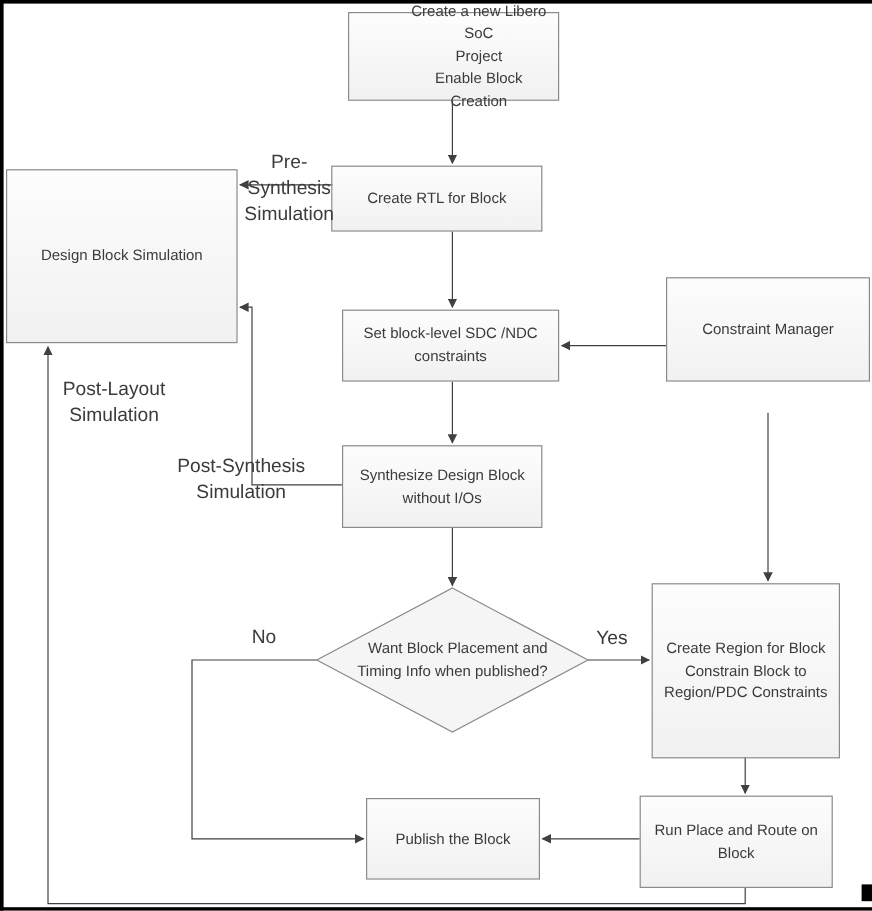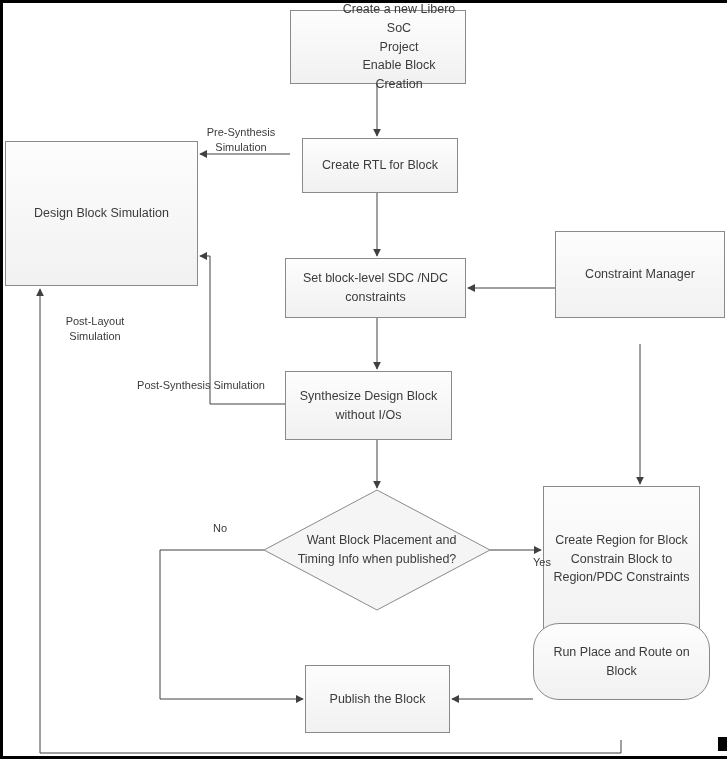--- a/index.html
+++ b/index.html
@@ -45,21 +45,21 @@
     justify-content: center;
     text-align: right;
     font-size: 12.5px;
     line-height: 1.5;
     color: #3b3b3b;
     white-space: pre-line;
   }
 
   .edge-label {
     position: absolute;
-    font-size: 11px;
+    font-size: 16px;
     line-height: 1.35;
     color: #3b3b3b;
     text-align: center;
     white-space: pre-line;
   }
 
   .page-edge-mark {
     position: absolute;
     right: 0;
     top: 734px;
@@ -94,51 +94,51 @@
     <line x1="530" y1="696" x2="449" y2="696" stroke="#404040" stroke-width="1" marker-end="url(#arrow)"></line>
     <polyline points="618,737 618,750 37,750 37,286" fill="none" stroke="#404040" stroke-width="1" marker-end="url(#arrow)"></polyline>
 
     <polygon points="374,487 487,547 374,607 261,547" fill="#f5f5f5" stroke="#8a8a8a" stroke-width="1"></polygon>
   </svg>
 
   <div class="node" style="left:287px; top:7px; width:176px; height:74px;padding-left:48px;">Create a new Libero SoC
 Project
 Enable Block Creation</div>
 
-  <div class="node" style="left:299px; top:135px; width:156px; height:55px;text-align:center;">Create RTL for Block</div>
+  <div class="node" style="left:273px; top:135px; width:176px; height:55px;text-align:center;">Create RTL for Block</div>
 
   <div class="node" style="left:2px; top:138px; width:193px; height:145px;text-align:center;">Design Block Simulation</div>
 
   <div class="node" style="left:282px; top:255px; width:181px; height:60px;">Set block-level SDC /NDC
 constraints</div>
 
   <div class="node" style="left:552px; top:228px; width:170px; height:87px;">Constraint Manager</div>
 
   <div class="node" style="left:282px; top:368px; width:167px; height:69px;">Synthesize Design Block
 without I/Os</div>
 
   <div class="node" style="left:540px; top:483px; width:157px; height:146px;">Create Region for Block
 Constrain Block to
 Region/PDC Constraints</div>
 
-  <div class="node" style="left:530px; top:620px; width:177px; height:77px;border-radius:26px;">Run Place and Route on
+  <div class="node" style="left:530px; top:660px; width:161px; height:77px;">Run Place and Route on
 Block</div>
 
   <div class="node" style="left:302px; top:662px; width:145px; height:68px;text-align:center;">Publish the Block</div>
 
   <div class="diamond-label" style="left:264px; top:525px; width:220px; height:44px;">Want Block Placement and
 Timing Info when published?</div>
 
   <div class="edge-label" style="left:190px; top:122px; width:96px;">Pre-Synthesis
 Simulation</div>
 
   <div class="edge-label" style="left:118px; top:375px; width:160px;">Post-Synthesis Simulation</div>
 
   <div class="edge-label" style="left:40px; top:311px; width:104px;">Post-Layout
 Simulation</div>
 
   <div class="edge-label" style="left:202px; top:518px; width:30px;">No</div>
 
-  <div class="edge-label" style="left:492px; top:552px; width:30px;margin-left:32px;">Yes</div>
+  <div class="edge-label" style="left:492px; top:519px; width:30px;">Yes</div>
 
   <div class="page-edge-mark"></div>
 
 </div>
 
 </body></html>

